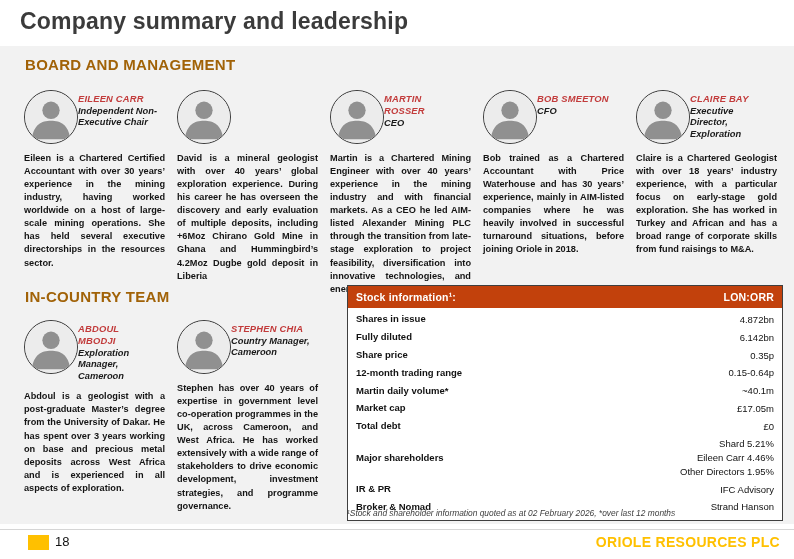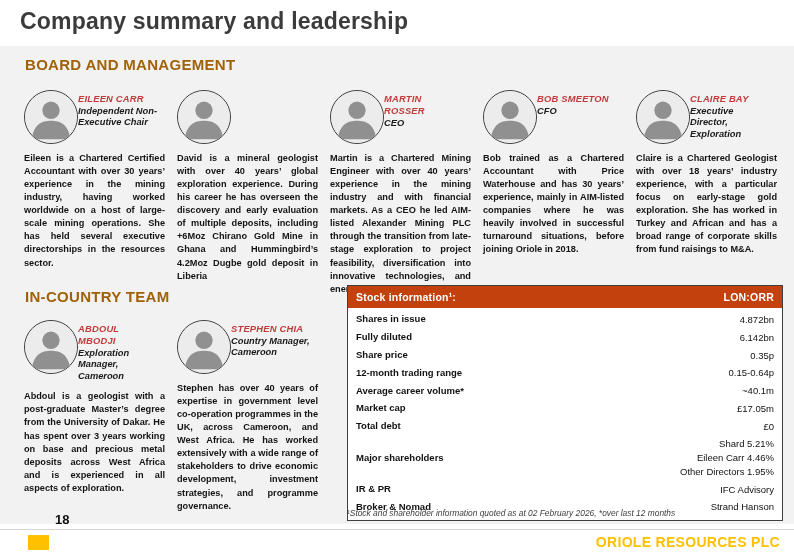--- a/index.html
+++ b/index.html
@@ -33,21 +33,21 @@
   .stock-header .h-label, .stock-header .h-ticker { font-size:10.5px; font-weight:bold; color:#ffffff; letter-spacing:0.2px; }
   .srow { display:flex; justify-content:space-between; align-items:center; padding:2px 8px; min-height:17px; }
   .slabel { font-size:9.5px; font-weight:bold; color:#111111; line-height:1.35; }
   .svalue { font-size:9.5px; color:#111111; text-align:right; line-height:1.45; white-space:pre-line; }
   .stock-body { padding:3px 0 4px 0; }
 
   .footnote { position:absolute; left:347px; top:508px; width:436px; font-size:8.4px; font-style:italic; color:#3c3c3c; text-align:left; }
 
   .footer-line { position:absolute; left:0; top:529px; width:794px; height:1px; background:#d6d6d6; }
   .footer-square { position:absolute; left:28px; top:535px; width:21px; height:15px; background:#FFC000; }
-  .page-number { position:absolute; left:55px; top:512px; font-size:13px; font-weight:bold; color:#111111; }
+  .page-number { position:absolute; left:55px; top:534px; font-size:13px; font-weight:normal; color:#111111; }
   .brand { position:absolute; right:14px; top:534px; font-size:14px; font-weight:bold; color:#FFC000; letter-spacing:0.3px;margin-left:14px; }
 </style>
 </head>
 <body>
 
 <div class="slide">
 
   <div class="page-title">Company summary and leadership</div>
 
   <div class="band"></div>
@@ -195,21 +195,21 @@
         </div>
       <div class="srow">
           <div class="slabel">Share price</div>
           <div class="svalue">0.35p</div>
         </div>
       <div class="srow">
           <div class="slabel">12-month trading range</div>
           <div class="svalue">0.15-0.64p</div>
         </div>
       <div class="srow">
-          <div class="slabel">Average career volume*</div>
+          <div class="slabel">Martin daily volume*</div>
           <div class="svalue">~40.1m</div>
         </div>
       <div class="srow">
           <div class="slabel">Market cap</div>
           <div class="svalue">£17.05m</div>
         </div>
       <div class="srow">
           <div class="slabel">Total debt</div>
           <div class="svalue">£0</div>
         </div>

